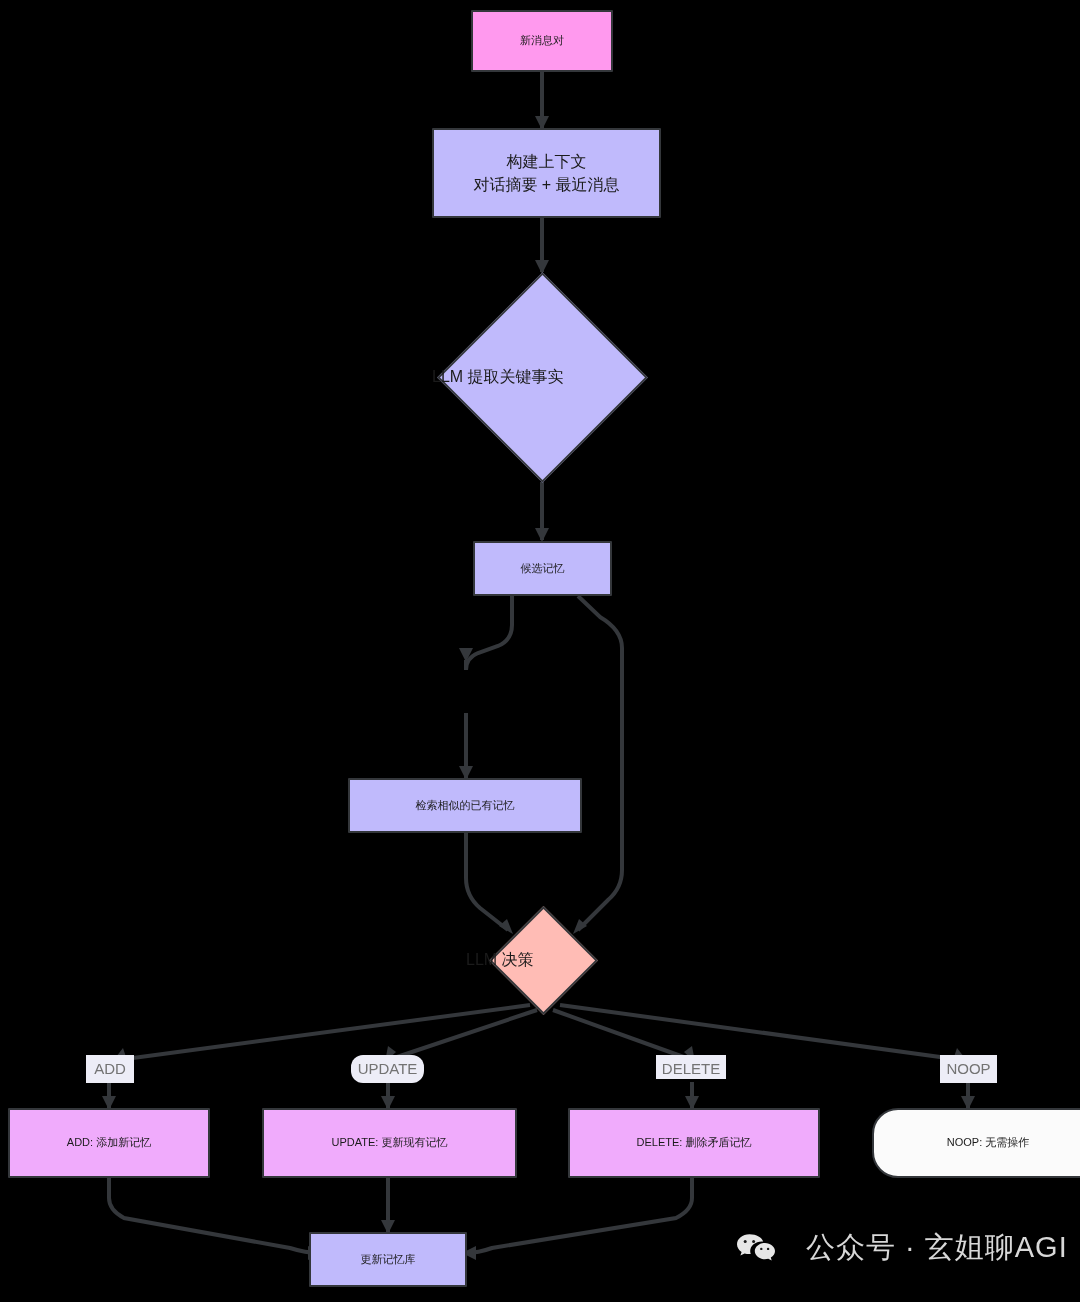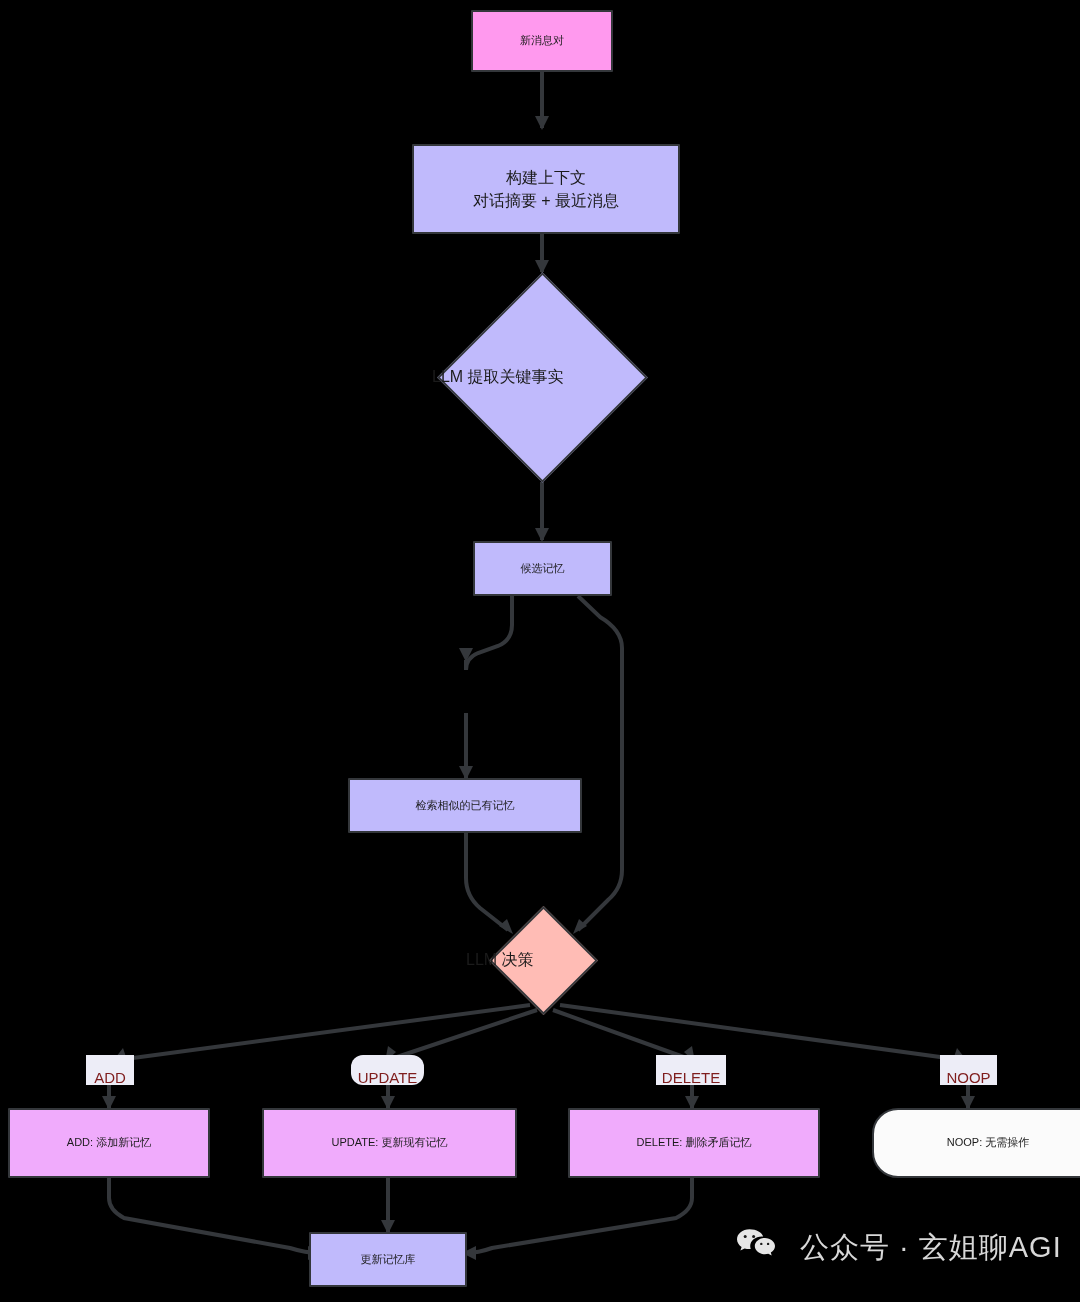--- a/index.html
+++ b/index.html
@@ -69,37 +69,38 @@
     color: #1b1b1b;
     font-size: 16px;
     z-index: 4;
     pointer-events: none;
   }
 
   
   .edge-label {
     position: absolute;
     background: #EDEDF7;
-    color: #7f1d1d;
+    color: #737373;
     font-size: 15px;
     line-height: 1;
-    padding: 15px 3px;
+    padding: 6px 3px;
     white-space: nowrap;
     z-index: 5;
     box-sizing: border-box;
     text-align: center;
   }
 
   
   #watermark {
     position: absolute;
     left: 736px;
     top: 1228px;
     display: flex;
-    gap: 24px;
+    align-items: center;
+    gap: 30px;
     z-index: 6;
   }
   #watermark .wm-text {
     color: #d8d8d8;
     font-size: 29px;
     letter-spacing: 1px;
     white-space: nowrap;
   }
   .wechat-logo {
     position: relative;
@@ -163,21 +164,21 @@
       <polygon points="322,1253 308,1246 308,1260"></polygon>
       <polygon points="388,1234 381,1220 395,1220"></polygon>
       <polygon points="462,1253 476,1246 476,1260"></polygon>
     </g>
   </svg>
 
   <div class="node node-rect fill-pink" style="left:471px; top:10px; width:142px; height:62px;">
     <span class="node-label">新消息对</span>
   </div>
 
-  <div class="node node-rect fill-purple" style="left:412px; top:128px; width:268px; height:90px;margin-top:16px;">
+  <div class="node node-rect fill-purple" style="left:432px; top:128px; width:229px; height:90px;">
     <span class="node-label two-line">构建上下文
 对话摘要 + 最近消息</span>
   </div>
 
   <div class="diamond fill-purple" style="left:468px; top:303px; width:149px; height:149px;"></div>
   <div class="diamond-text" style="left:432px; top:358px; width:220px; height:38px;">
     <span>LLM 提取关键事实</span>
   </div>
 
   <div class="node node-rect fill-purple" style="left:473px; top:541px; width:139px; height:55px;">

